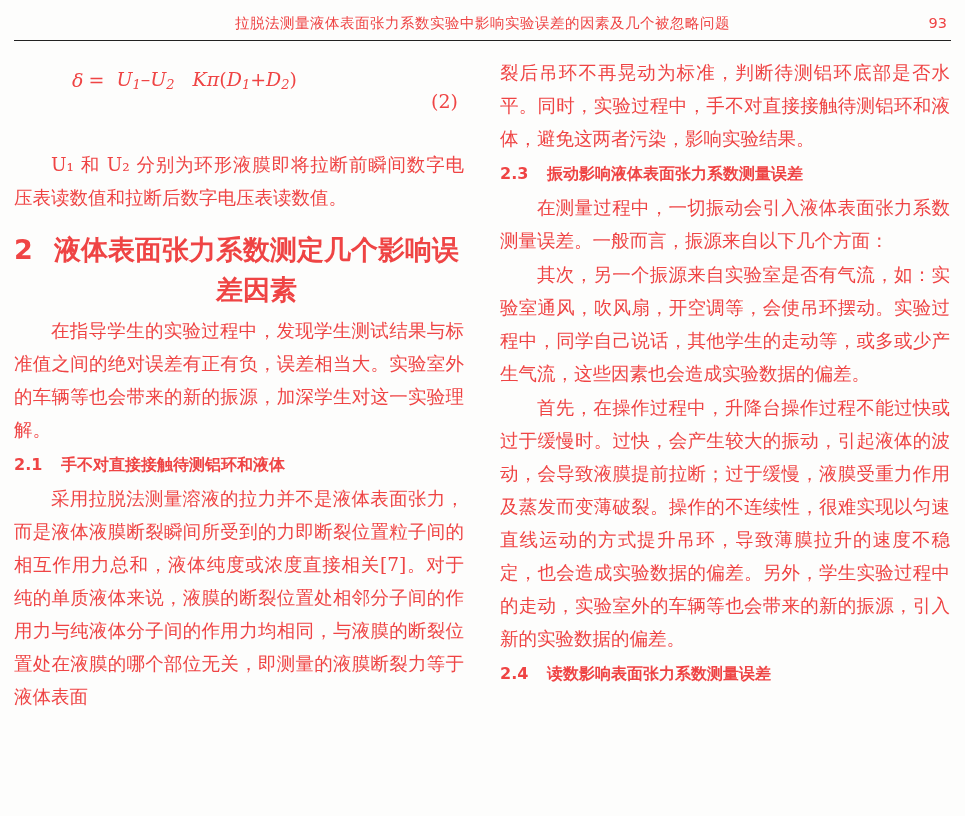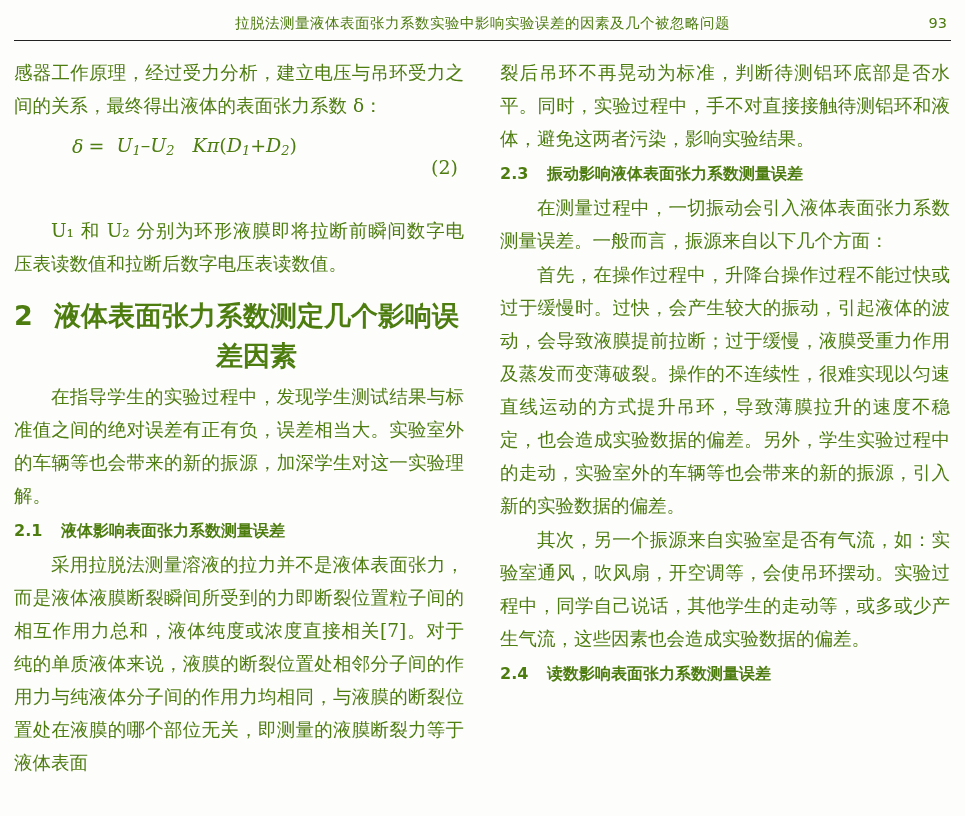--- a/index.html
+++ b/index.html
@@ -6,21 +6,21 @@
     margin: 0;
     padding: 0;
     background: #ffffff;
   }
   .page {
     position: relative;
     width: 965px;
     height: 816px;
     background: #fdfdfc;
     font-family: "DejaVu Serif", serif;
-    color: #4d7c0f;
+    color: #ef4444;
     overflow: hidden;
     box-sizing: border-box;
   }
   
   .runhead {
     position: absolute;
     top: 14px;
     left: 0;
     width: 965px;
     height: 30px;
@@ -165,21 +165,20 @@
   <div class="runhead">
     <div class="runhead-title">拉脱法测量液体表面张力系数实验中影响实验误差的因素及几个被忽略问题</div>
     <div class="runhead-page">93</div>
   </div>
   <div class="rule"></div>
 
   <div class="columns">
 
     <div class="col">
 
-      <p>感器工作原理，经过受力分析，建立电压与吊环受力之间的关系，最终得出液体的表面张力系数 δ：</p>
 
       <div class="formula-row">
         <div class="formula">
           <span class="lhs">δ</span>
           <span class="eq">=</span>
           <span class="frac">
             <span class="numer"><span class="ital">U</span><span class="sub-num">1</span><span>–</span><span class="ital">U</span><span class="sub-num">2</span></span>
             <span class="bar"></span>
             <span class="denom"><span class="ital">K</span><span class="ital">π</span><span>(</span><span class="ital">D</span><span class="sub-num">1</span><span>+</span><span class="ital">D</span><span class="sub-num">2</span><span>)</span></span>
           </span>
@@ -191,39 +190,39 @@
 
       <h1 class="sec">
         <span class="num">2</span>
         <span class="txt">液体表面张力系数测定几个影响误差因素</span>
       </h1>
 
       <p class="indent">在指导学生的实验过程中，发现学生测试结果与标准值之间的绝对误差有正有负，误差相当大。实验室外的车辆等也会带来的新的振源，加深学生对这一实验理解。</p>
 
       <h2 class="sub">
         <span class="num">2.1</span>
-        <span>液体影响表面张力系数测量误差</span>
+        <span>手不对直接接触待测铝环和液体</span>
       </h2>
 
       <p class="indent">采用拉脱法测量溶液的拉力并不是液体表面张力，而是液体液膜断裂瞬间所受到的力即断裂位置粒子间的相互作用力总和，液体纯度或浓度直接相关[7]。对于纯的单质液体来说，液膜的断裂位置处相邻分子间的作用力与纯液体分子间的作用力均相同，与液膜的断裂位置处在液膜的哪个部位无关，即测量的液膜断裂力等于液体表面</p>
 
     </div>
 
     <div class="col">
 
       <p>裂后吊环不再晃动为标准，判断待测铝环底部是否水平。同时，实验过程中，手不对直接接触待测铝环和液体，避免这两者污染，影响实验结果。</p>
 
       <h2 class="sub">
         <span class="num">2.3</span>
         <span>振动影响液体表面张力系数测量误差</span>
       </h2>
 
       <p class="indent">在测量过程中，一切振动会引入液体表面张力系数测量误差。一般而言，振源来自以下几个方面：</p>
+      <p class="indent">其次，另一个振源来自实验室是否有气流，如：实验室通风，吹风扇，开空调等，会使吊环摆动。实验过程中，同学自己说话，其他学生的走动等，或多或少产生气流，这些因素也会造成实验数据的偏差。</p>
       <p class="indent">首先，在操作过程中，升降台操作过程不能过快或过于缓慢时。过快，会产生较大的振动，引起液体的波动，会导致液膜提前拉断；过于缓慢，液膜受重力作用及蒸发而变薄破裂。操作的不连续性，很难实现以匀速直线运动的方式提升吊环，导致薄膜拉升的速度不稳定，也会造成实验数据的偏差。另外，学生实验过程中的走动，实验室外的车辆等也会带来的新的振源，引入新的实验数据的偏差。</p>
-      <p class="indent">其次，另一个振源来自实验室是否有气流，如：实验室通风，吹风扇，开空调等，会使吊环摆动。实验过程中，同学自己说话，其他学生的走动等，或多或少产生气流，这些因素也会造成实验数据的偏差。</p>
 
       <h2 class="sub">
         <span class="num">2.4</span>
         <span>读数影响表面张力系数测量误差</span>
       </h2>
 
     </div>
 
   </div>
 </div>

